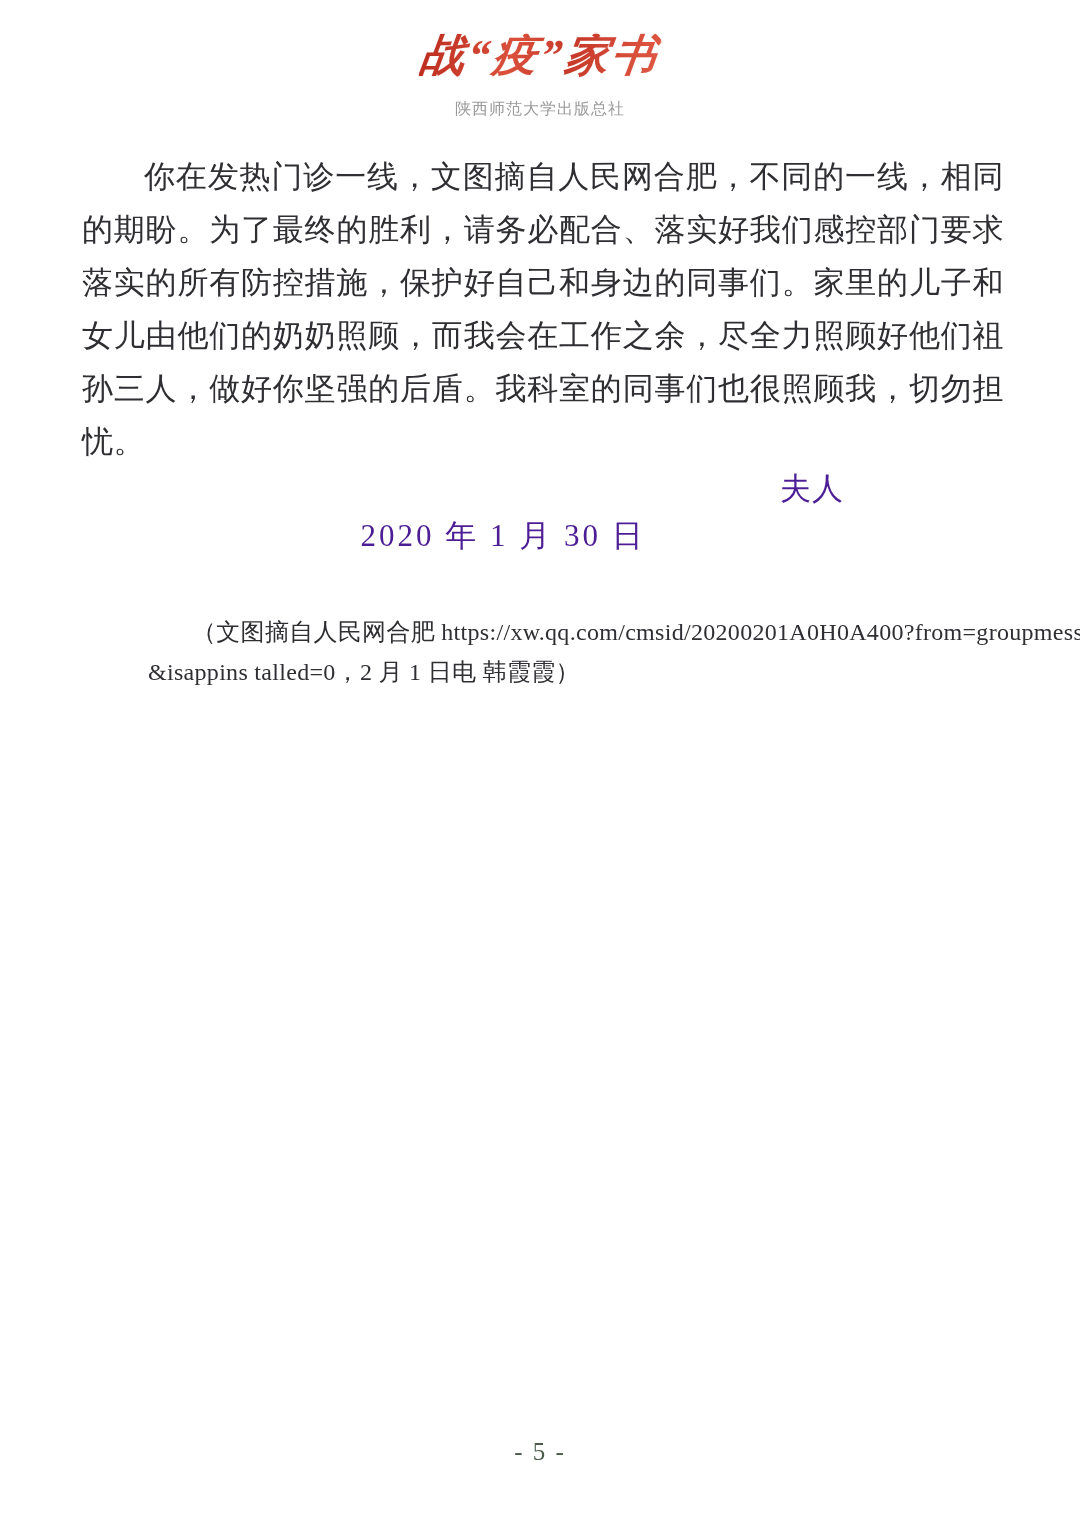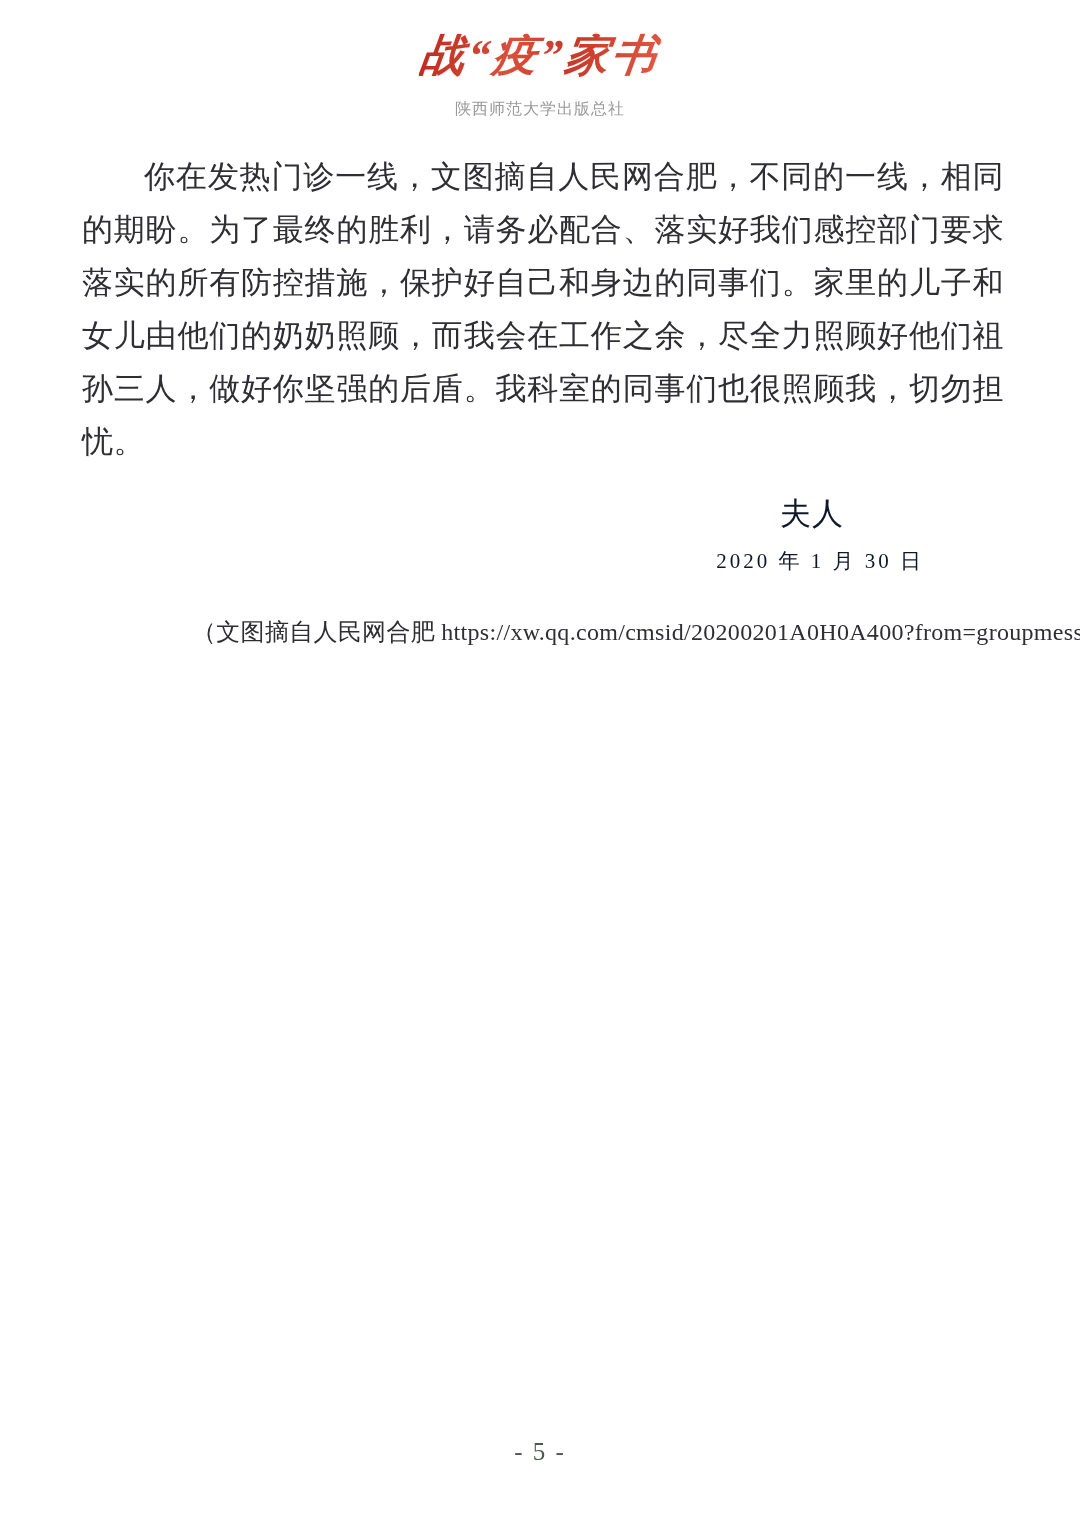--- a/index.html
+++ b/index.html
@@ -75,37 +75,38 @@
   .para-indent {
     text-indent: 62px;
   }
   .para-closing {
     text-align: left;
   }
 
   
   .signature {
     position: absolute;
-    top: 492px;
+    top: 467px;
     left: 82px;
     width: 922px;
     text-align: right;
-    color: #0f172a;
+    color: #4c1d95;
   }
   .sign-name {
     font-size: 31px;
     line-height: 44px;
     letter-spacing: 1px;
     padding-right: 160px;
   }
   .sign-date {
-    font-size: 21px;
+    font-size: 31px;
     line-height: 50px;
     letter-spacing: 3px;
     padding-right: 80px;
+    text-align: center;
   }
 
   
   .source-note {
     position: absolute;
     top: 612px;
     left: 148px;
     width: 870px;
     font-size: 24px;
     line-height: 40px;
@@ -147,17 +148,18 @@
     <p class="para para-indent">你在发热门诊一线，文图摘自人民网合肥，不同的一线，相同的期盼。为了最终的胜利，请务必配合、落实好我们感控部门要求落实的所有防控措施，保护好自己和身边的同事们。家里的儿子和女儿由他们的奶奶照顾，而我会在工作之余，尽全力照顾好他们祖孙三人，做好你坚强的后盾。我科室的同事们也很照顾我，切勿担忧。</p>
   </div>
 
   <div class="signature">
     <div class="sign-name">夫人</div>
     <div class="sign-date">2020 年 1 月 30 日</div>
   </div>
 
   <div class="source-note">
     <div class="source-line-1">（文图摘自人民网合肥 https://xw.qq.com/cmsid/20200201A0H0A400?from=groupmessage</div>
+    <div class="source-line-2">&amp;isappins talled=0，2 月 1 日电 韩霞霞）</div>
   </div>
 
   <div class="page-number">- 5 -</div>
 
 </div>
 
 </body></html>

